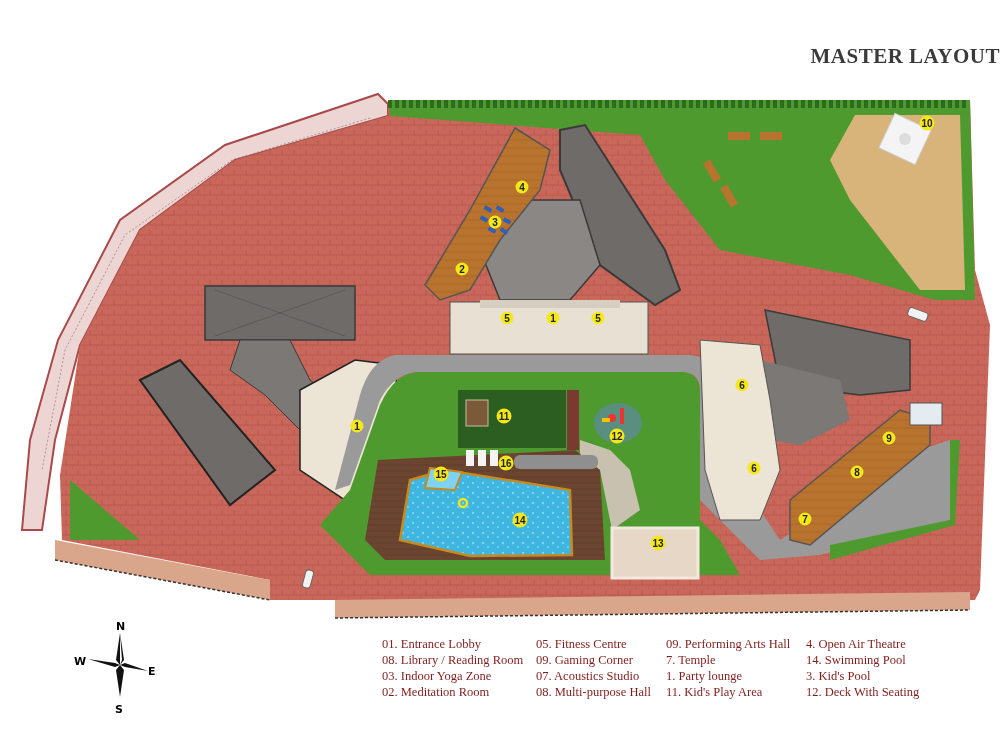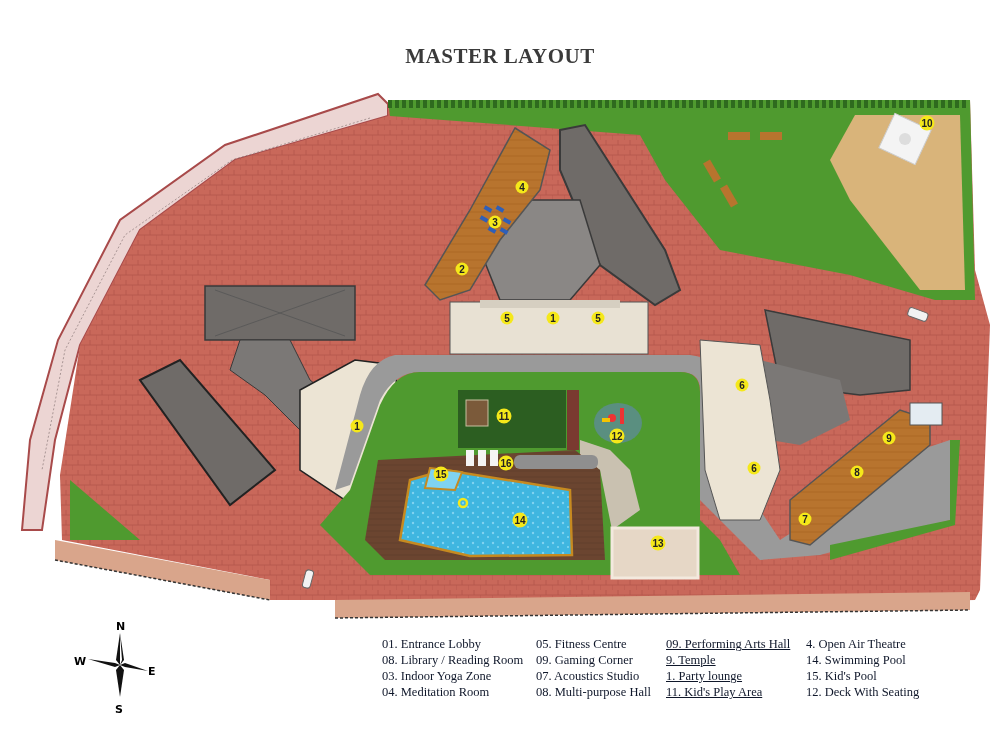--- a/index.html
+++ b/index.html
@@ -1,19 +1,19 @@
 <!DOCTYPE html>
 <html><head>
 <meta charset="utf-8">
 <style>
   html, body { margin:0; padding:0; background:#ffffff; }
   body { width:1000px; height:744px; position:relative; overflow:hidden; font-family:"DejaVu Serif", serif; }
-  .title { position:absolute; left:0; top:44px; width:1000px; text-align:center; font-family:"Liberation Serif", serif; font-weight:bold; font-size:21px; color:#3a3a3a; letter-spacing:0.5px; }
+  .title { position:absolute; left:0; top:44px; width:1000px; text-align:right; font-family:"Liberation Serif", serif; font-weight:bold; font-size:21px; color:#3a3a3a; letter-spacing:0.5px; }
   svg.map { position:absolute; left:0; top:0; }
-  .legend { position:absolute; top:636px; font-family:"Liberation Serif", serif; font-size:12.5px; color:#0f172a; line-height:16px; }
+  .legend { position:absolute; top:636px; font-family:"Liberation Serif", serif; font-size:12.5px; color:#7f1d1d; line-height:16px; }
   .legend div { white-space:nowrap; }
   .compass { position:absolute; left:60px; top:615px; width:120px; height:100px; }
   .marker text { font-family:"Liberation Sans", sans-serif; font-size:10px; font-weight:bold; fill:#222; }
 </style>
 </head>
 <body>
 
 <div class="title">MASTER LAYOUT</div>
 
 <svg class="map" width="1000" height="630" viewBox="0 0 1000 630" xmlns="http://www.w3.org/2000/svg">
@@ -213,32 +213,32 @@
     <text x="55" y="98" font-family="DejaVu Sans, sans-serif" font-size="11" font-weight="bold">S</text>
     <text x="14" y="50" font-family="DejaVu Sans, sans-serif" font-size="11" font-weight="bold">W</text>
     <text x="88" y="60" font-family="DejaVu Sans, sans-serif" font-size="11" font-weight="bold">E</text>
   </svg>
 </div>
 
 <div class="legend" style="left:382px;">
   <div>01. Entrance Lobby</div>
   <div>08. Library / Reading Room</div>
   <div>03. Indoor Yoga Zone</div>
-  <div>04. Meditation Room</div>
+  <div>02. Meditation Room</div>
 </div>
 <div class="legend" style="left:536px;">
   <div>05. Fitness Centre</div>
   <div>09. Gaming Corner</div>
   <div>07. Acoustics Studio</div>
   <div>08. Multi-purpose Hall</div>
 </div>
-<div class="legend" style="left:666px;text-decoration:underline;">
+<div class="legend" style="left:666px;">
   <div>09. Performing Arts Hall</div>
-  <div>9. Temple</div>
+  <div>7. Temple</div>
   <div>1. Party lounge</div>
   <div>11. Kid's Play Area</div>
 </div>
 <div class="legend" style="left:806px;">
   <div>4. Open Air Theatre</div>
   <div>14. Swimming Pool</div>
-  <div>15. Kid's Pool</div>
+  <div>3. Kid's Pool</div>
   <div>12. Deck With Seating</div>
 </div>
 
 </body></html>

